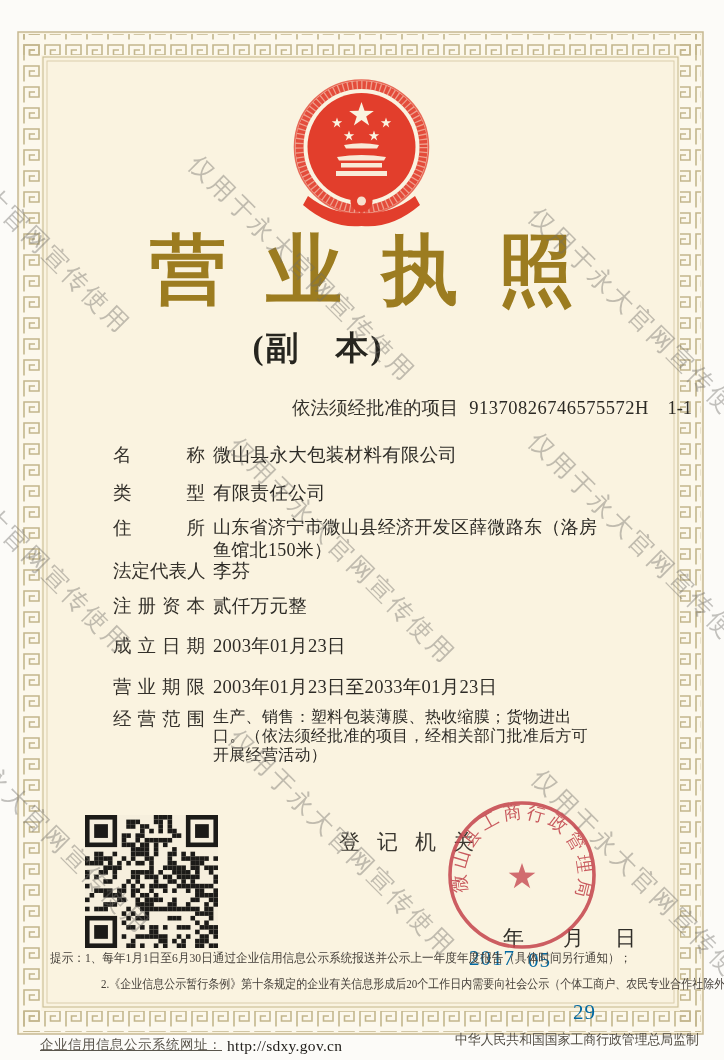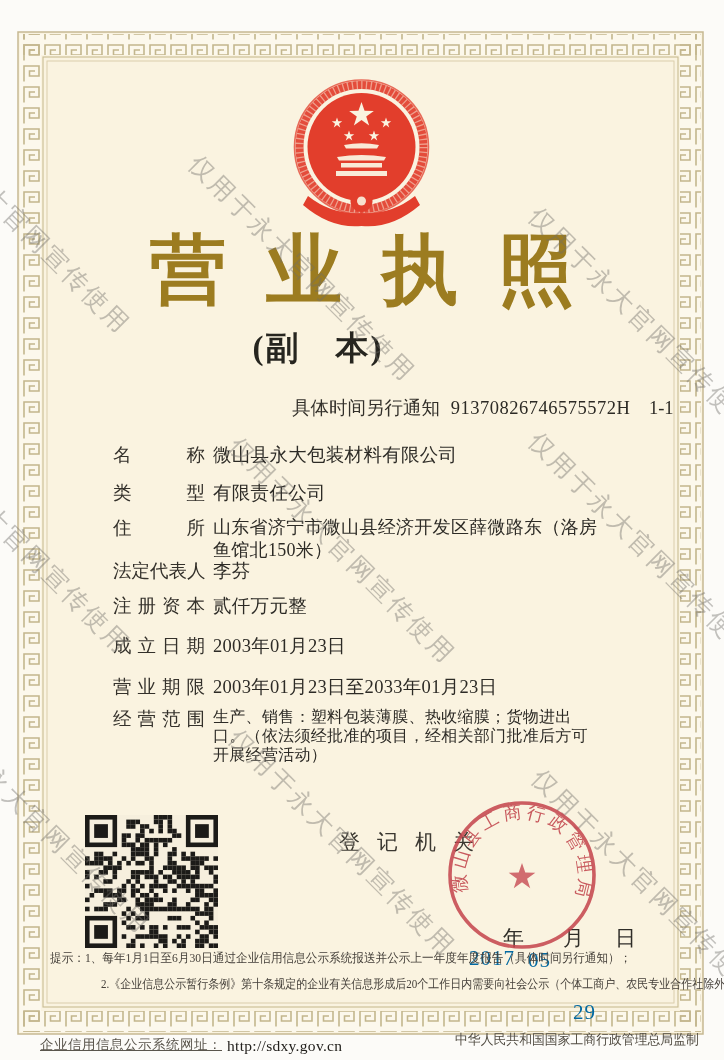--- a/index.html
+++ b/index.html
@@ -112,21 +112,21 @@
     <rect x="45" y="94" width="51" height="5" fill="#faf3e0" opacity="0.95"></rect>
     <circle cx="70.5" cy="124" r="11" fill="#e23e2c"></circle>
     <circle cx="70.5" cy="124" r="4.5" fill="#faf3e0" opacity="0.9"></circle>
     <path d="M12,128 Q40,152 70.5,149 Q101,152 129,128 L124,119 Q100,138 70.5,136 Q41,138 17,119 Z" fill="#e23e2c"></path>
   </svg>
 
   <div class="title">营业执照</div>
   <div class="subtitle">(副　本)</div>
 
   <div class="credit">
-    <span>具体时间另行通知</span>
+    <span>依法须经批准的项目</span>
     <span class="code">91370826746575572H</span>
     <span class="pg">1-1</span>
   </div>
 
   <div class="row r1">
     <span class="flabel">
         <span>名</span>
         <span>称</span>
       </span>
     <span class="fval">微山县永大包装材料有限公司</span>

